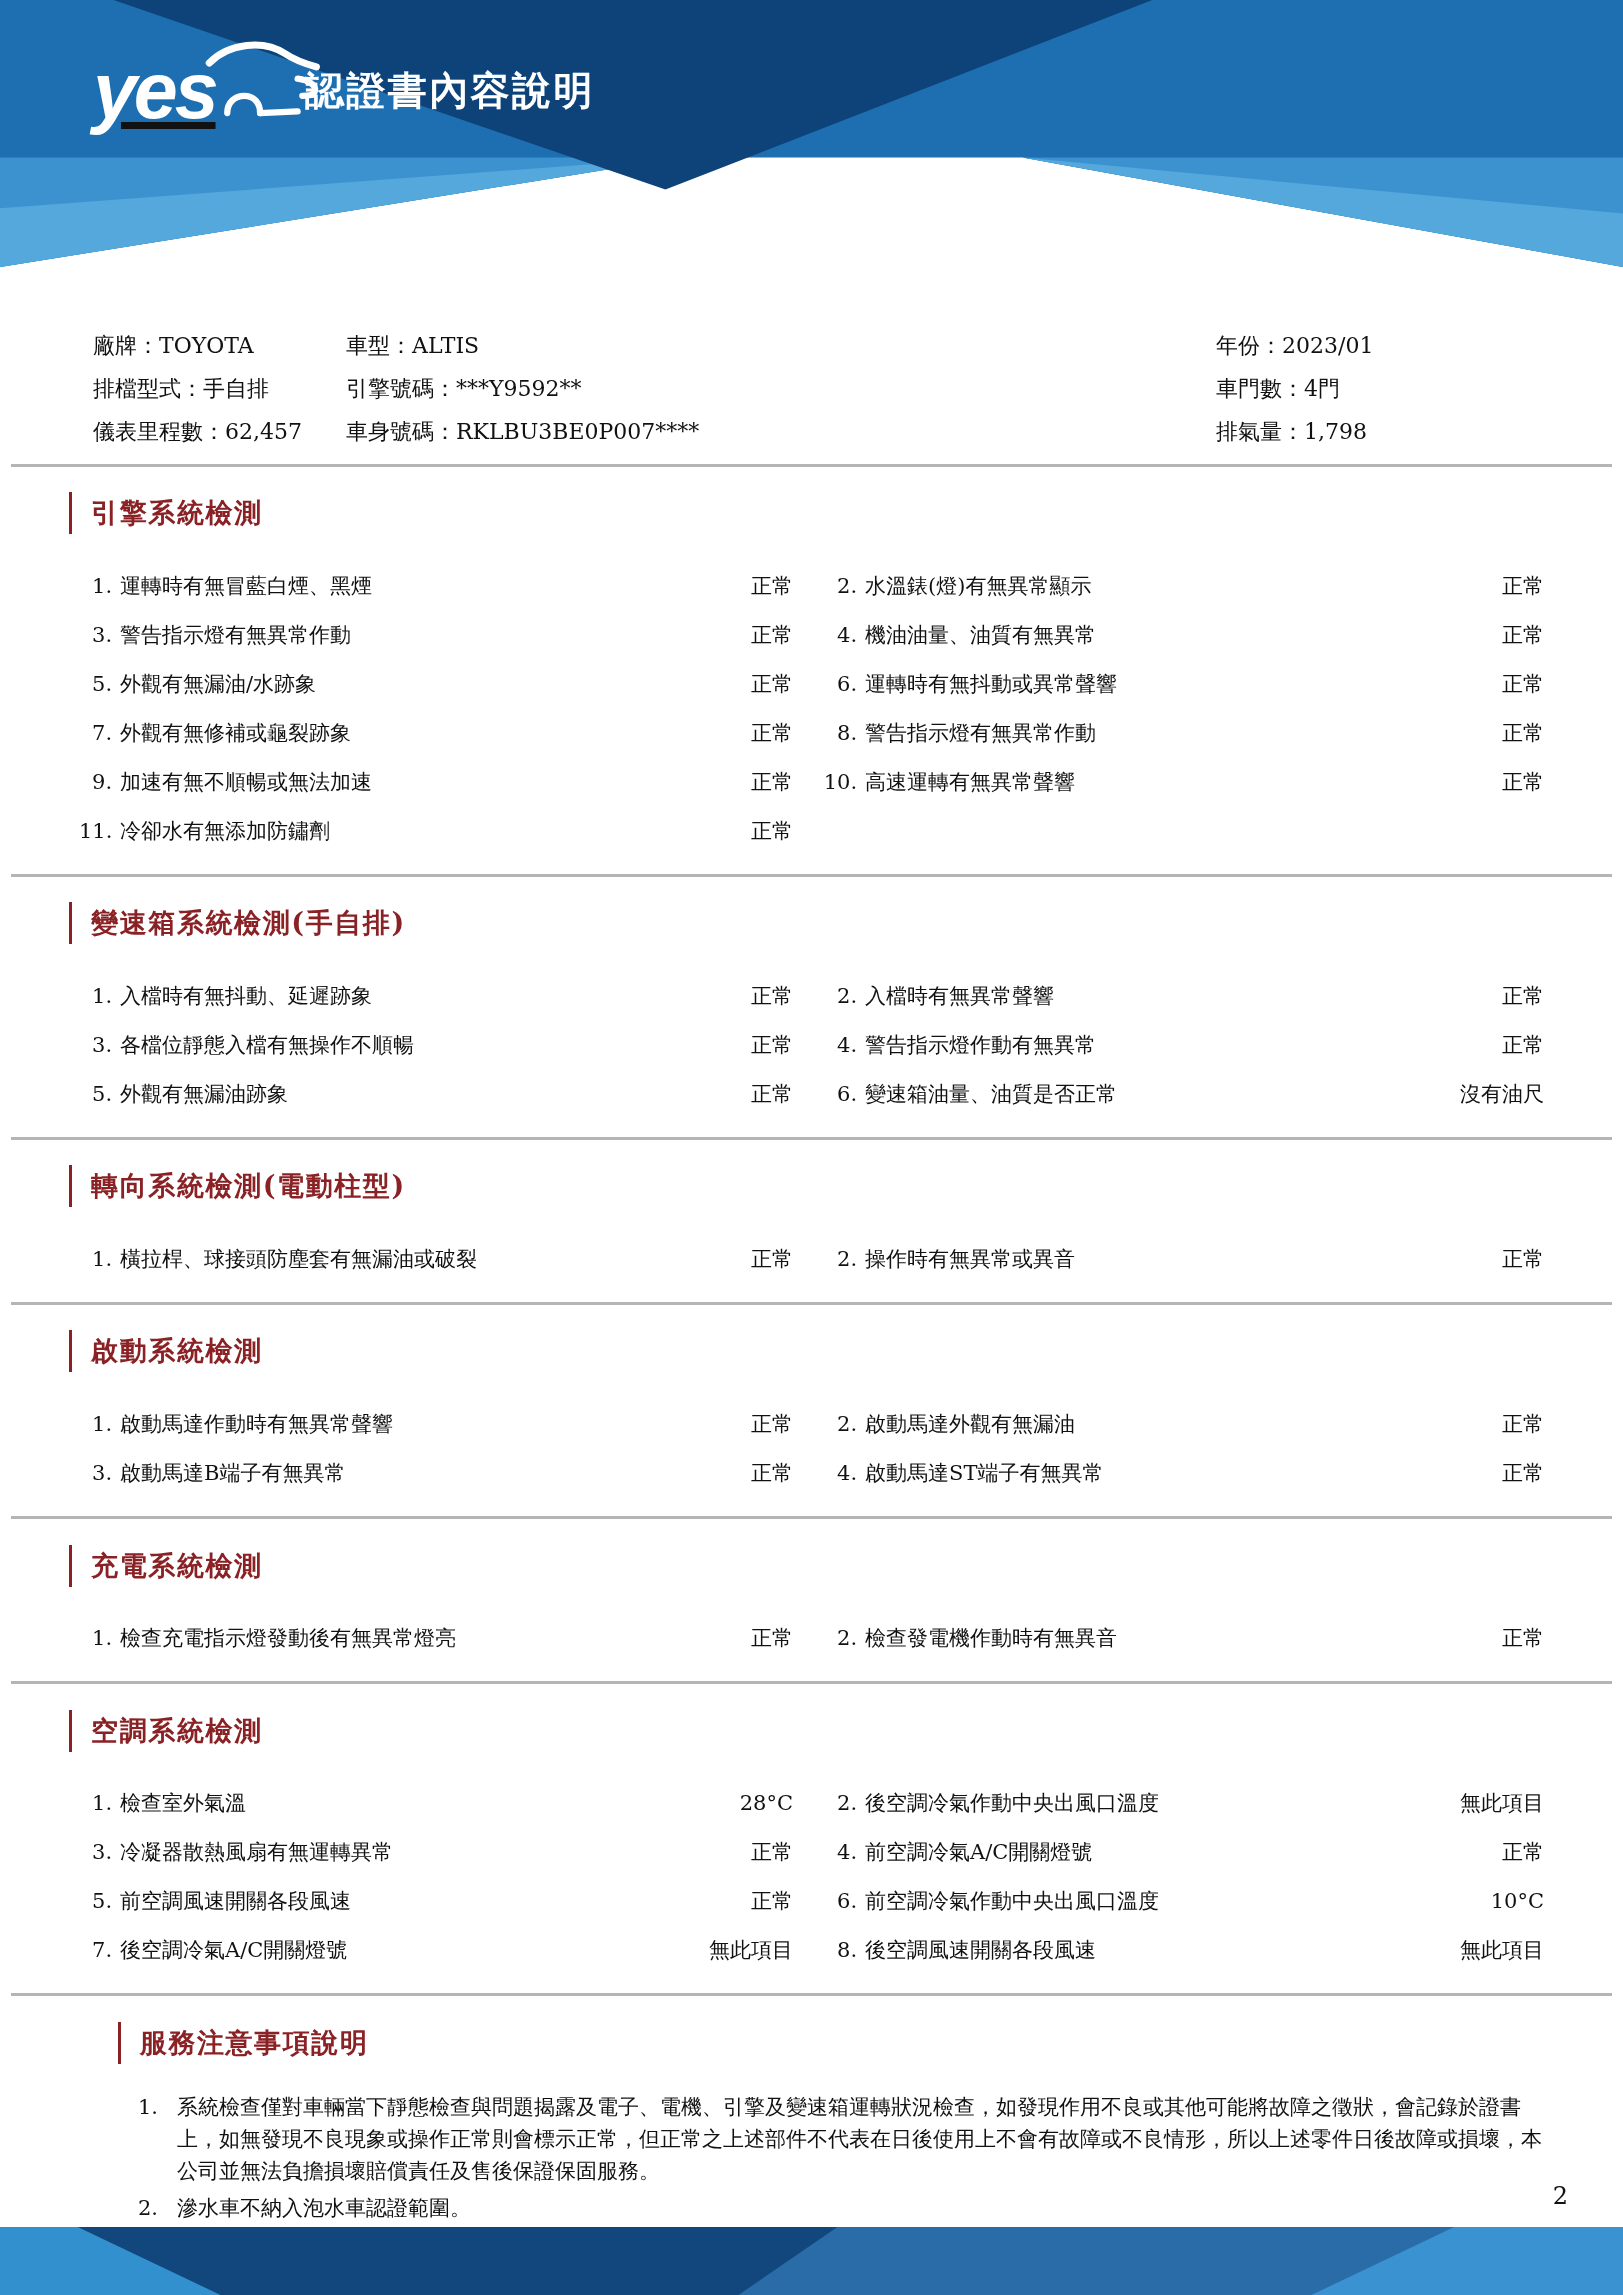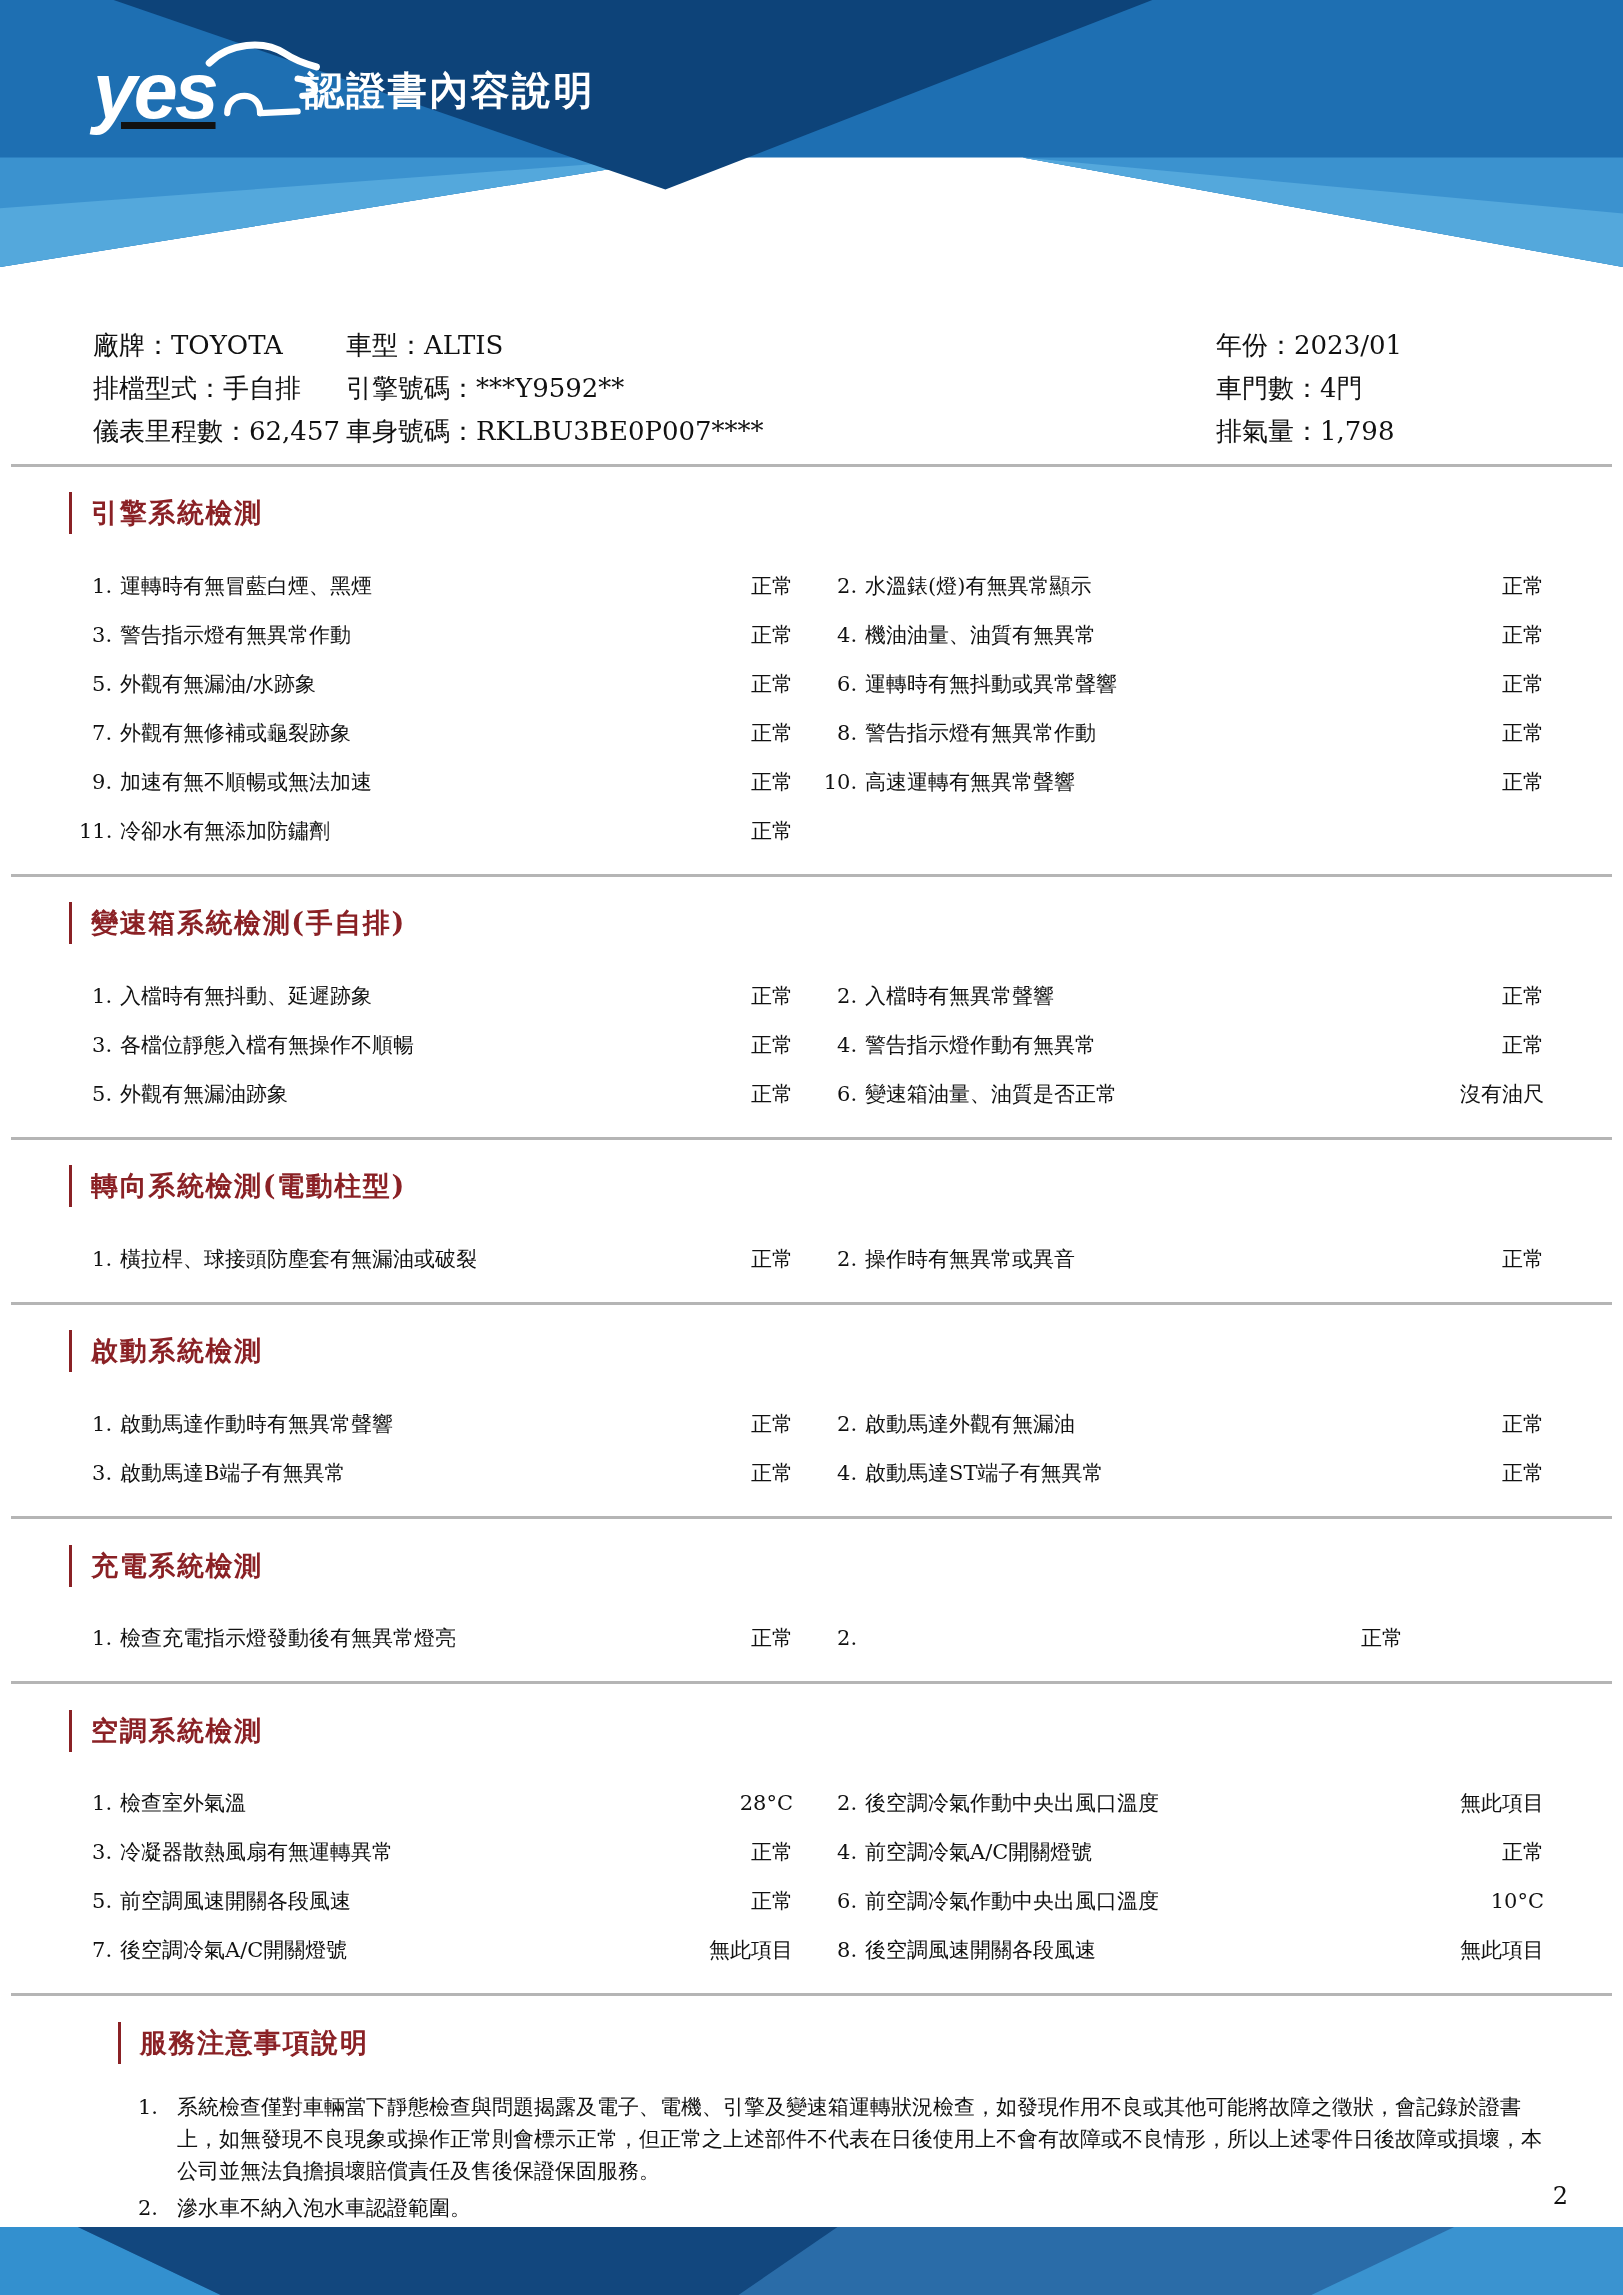--- a/index.html
+++ b/index.html
@@ -33,21 +33,21 @@
   }
   .logo-car{margin-left:-11px;margin-bottom:3.1px;}
   .hdr-title{
     position:absolute;left:305px;top:64px;
     font-family:"Liberation Sans","DejaVu Sans",sans-serif;
     font-weight:bold;font-size:39px;color:#ffffff;letter-spacing:2.4px;
   }
 
   
   .info{margin:57px 0 6.3px 0;padding:0 79px 0 93px;}
-  .info-row{display:grid;grid-template-columns:253px 870px 1fr;height:43px;align-items:center;font-size:26px;}
+  .info-row{display:grid;grid-template-columns:253px 870px 1fr;height:43px;align-items:center;font-size:22px;}
   .info-cell span{white-space:nowrap;}
 
   hr.sep{border:none;border-top:3.1px solid #b5b5b5;margin:11px 11px;}
 
   
   .sec{padding-top:7.9px;padding-bottom:7.9px;}
   .sec-title{display:flex;align-items:center;margin:6.3px 0 27px 69px;}
   .sec-bar{width:3.1px;height:42px;background:#8a2125;margin-right:19px;}
   .sec-title-text{color:#8a2125;font-size:27px;font-weight:bold;letter-spacing:1.6px;}
   .row{
@@ -262,20 +262,21 @@
   <div class="sec">
     <div class="sec-title">
       <span class="sec-bar"></span>
       <span class="sec-title-text">充電系統檢測</span>
     </div>
     <div class="row">
       <span class="no">1.</span>
         <span class="txt">檢查充電指示燈發動後有無異常燈亮</span>
         <span class="res">正常</span>
       <span class="no">2.</span>
+        <span class="txt">檢查發電機作動時有無異音</span>
         <span class="res">正常</span>
     </div>
   </div>
 
   <hr class="sep">
 
   <div class="sec">
     <div class="sec-title">
       <span class="sec-bar"></span>
       <span class="sec-title-text">空調系統檢測</span>

